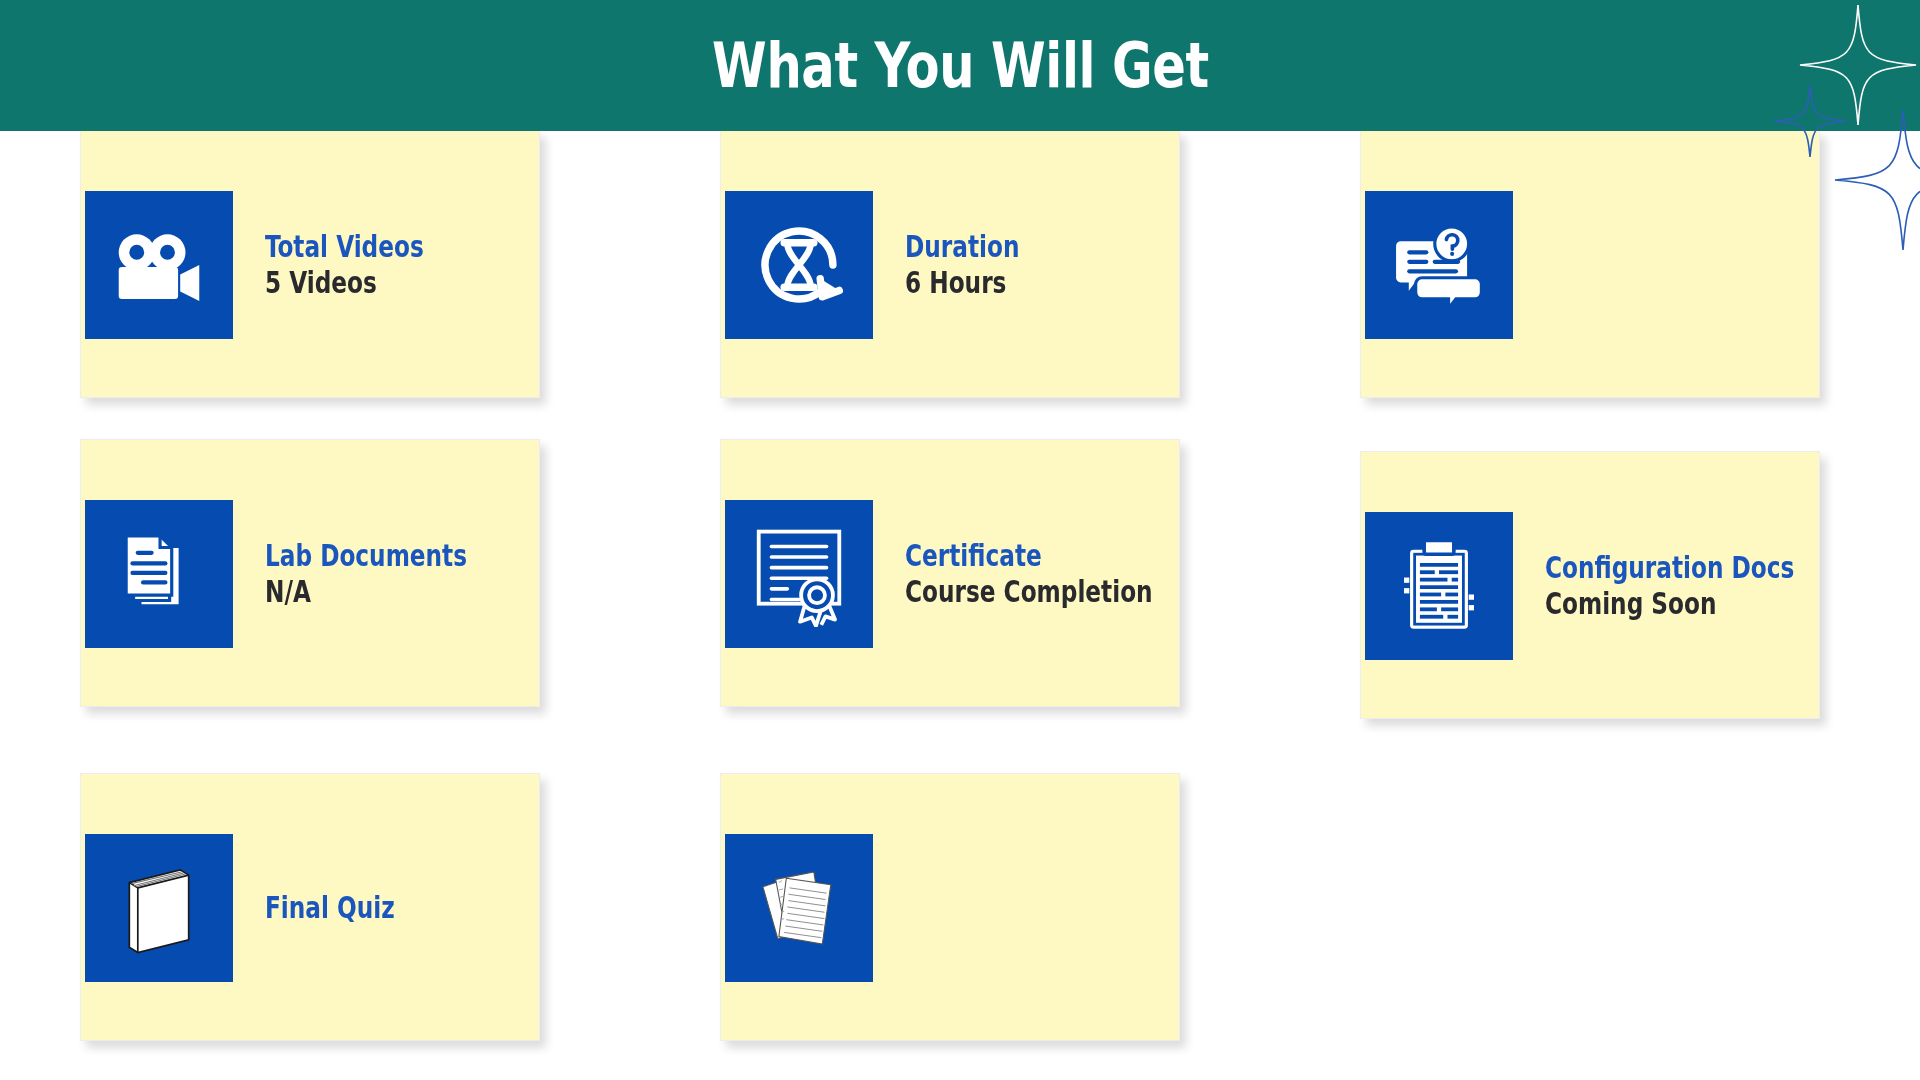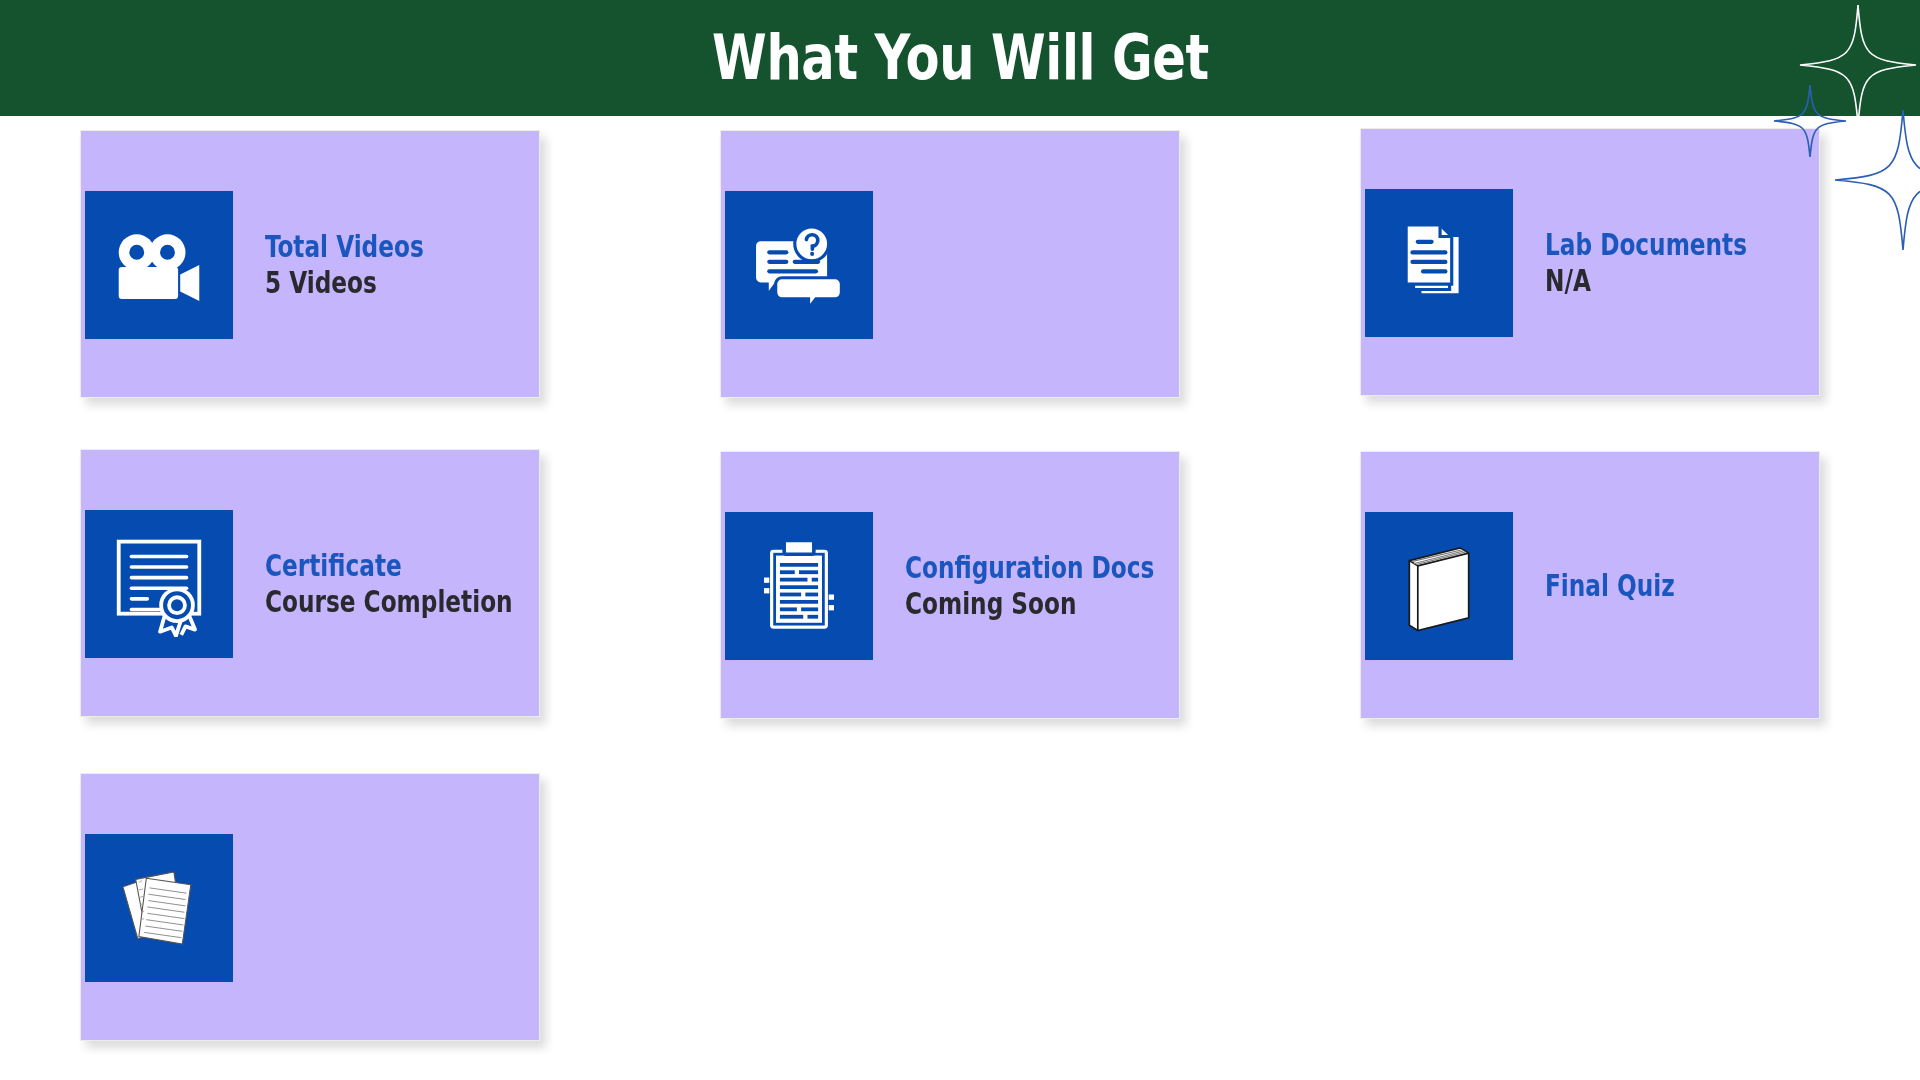--- a/index.html
+++ b/index.html
@@ -8,22 +8,22 @@
     width:1920px; height:1080px;
     background:#ffffff;
     font-family:"Liberation Sans", sans-serif;
     overflow:hidden;
   }
   .stage { position:relative; width:1920px; height:1080px; background:#fff; }
 
   
   .header {
     position:absolute; left:0; top:0;
-    width:1920px; height:116px;
-    background:#14532d;
+    width:1920px; height:131px;
+    background:#0f766e;
     display:flex; align-items:center; justify-content:center;
     overflow:visible;
     z-index:5;
   }
   .header-title {
     font-family:"DejaVu Sans", sans-serif;
     font-weight:700;
     font-size:62px;
     letter-spacing:-0.5px;
     color:#ffffff;
@@ -49,21 +49,21 @@
     grid-template-columns:repeat(3, 1fr);
     grid-template-rows:repeat(3, 1fr);
     z-index:1;
   }
   .cell { position:relative; }
 
   .card {
     position:absolute;
     left:80px; top:20px;
     width:460px; height:268px;
-    background:#c4b5fd;
+    background:#fef9c3;
     border:1px solid #ededed;
     box-shadow:6px 7px 9px rgba(0,0,0,0.14);
   }
 
   .tile {
     position:absolute;
     left:4px; top:60px;
     width:148px; height:148px;
     background:#064BAF;
     display:flex; align-items:center; justify-content:center;
@@ -96,21 +96,21 @@
     line-height:1.16;
     transform:scaleX(0.86);
     transform-origin:left center;
     margin-top:2px;
     white-space:pre-line;
   }
   .sub-line:empty { display:none; }
 
   
   .row0 .card { top:14px; }
-  .row1 .card { top:12px;padding-left:8px; }
+  .row1 .card { top:2px;padding-left:8px; }
   .row2 .card { top:14px; }
 </style>
 </head>
 <body>
 
 <div class="stage">
 
   <div class="header">
     <div class="header-title">What You Will Get</div>
   </div>
@@ -141,20 +141,38 @@
             <path d="M70 59 L88 50 L88 84 L70 75 Z"></path>
           </svg>
         </div>
         <div class="text-wrap">
           <div class="title-line">Total Videos</div>
           <div class="sub-line">5 Videos</div>
         </div>
       </div>
     </div>
 
+    <div class="cell row0">
+      <div class="card">
+        <div class="tile">
+          <svg viewBox="0 0 100 100" xmlns="http://www.w3.org/2000/svg" fill="none" stroke="#fff" stroke-width="7" stroke-linecap="round">
+            <path d="M82 50 A32 32 0 1 0 70 75"></path>
+            <path d="M70 63 L72 80 L88 74" stroke-linejoin="round" fill="#fff"></path>
+            <path d="M36 29 H64"></path>
+            <path d="M36 71 H64"></path>
+            <path d="M39 30 C39 43 61 57 61 70" stroke-width="6"></path>
+            <path d="M61 30 C61 43 39 57 39 70" stroke-width="6"></path>
+          </svg>
+        </div>
+        <div class="text-wrap">
+          <div class="title-line">Duration</div>
+          <div class="sub-line">6 Hours</div>
+        </div>
+      </div>
+    </div>
 
     <div class="cell row0">
       <div class="card">
         <div class="tile">
           <svg viewBox="0 0 100 100" xmlns="http://www.w3.org/2000/svg">
             <g fill="#fff" stroke="#064BAF" stroke-width="3">
               <path d="M14 26 h58 a6 6 0 0 1 6 6 v30 a6 6 0 0 1 -6 6 h-44 l-8 11 v-11 h-6 a6 6 0 0 1 -6 -6 v-30 a6 6 0 0 1 6 -6 z"></path>
               <path d="M34 62 h50 a6 6 0 0 1 6 6 v8 a6 6 0 0 1 -6 6 h-18 l-7 9 v-9 h-25 a6 6 0 0 1 -6 -6 v-8 a6 6 0 0 1 6 -6 z"></path>
               <circle cx="62" cy="30" r="16" fill="#fff"></circle>
             </g>

